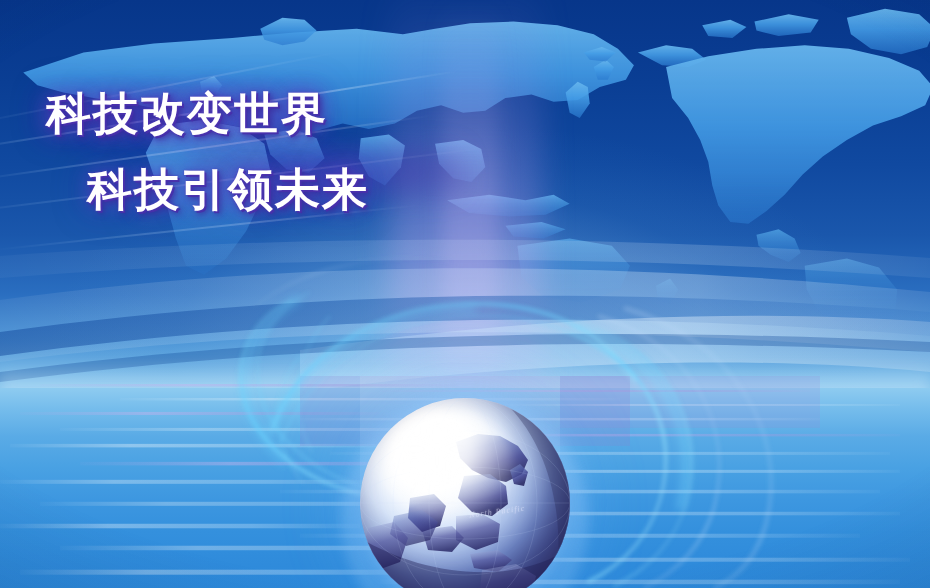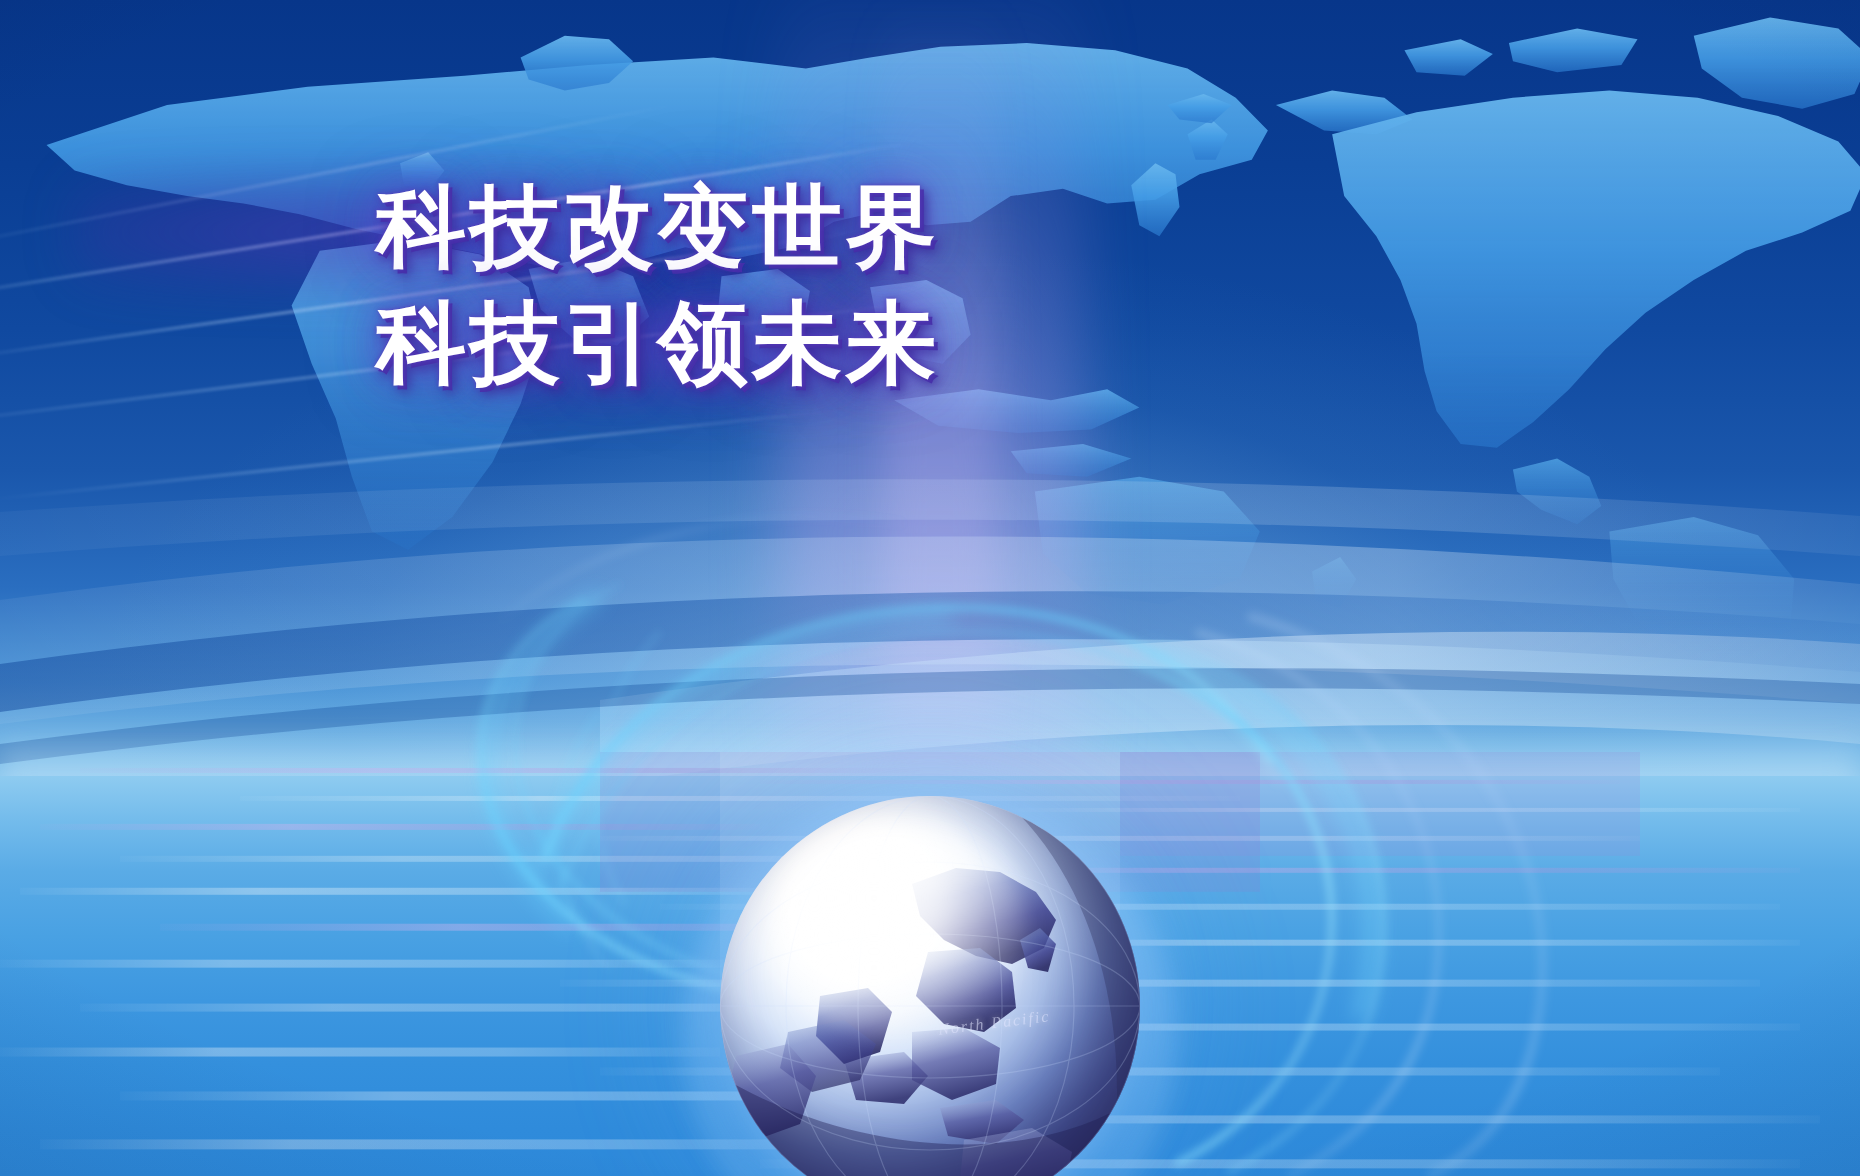--- a/index.html
+++ b/index.html
@@ -8,21 +8,20 @@
   body {
     font-family:"Liberation Sans","DejaVu Sans",sans-serif;
     display:flex; align-items:flex-start; justify-content:flex-start;
   }
 
   #banner {
     position:relative;
     width:930px; height:588px;
     overflow:hidden;
     background:#0a3a87;
-    text-align:right;
   }
 
   
   .layer { position:absolute; inset:0; }
 
   .sky {
     background:
       linear-gradient(to bottom,
         #07368a 0%,
         #0a3e94 14%,
@@ -240,21 +239,21 @@
     letter-spacing:2px;
     white-space:nowrap;
     text-shadow:
       0 0 2px rgba(90,60,190,0.95),
       2px 2px 0 rgba(72,48,170,0.95),
       3px 3px 6px rgba(58,38,150,0.9),
       0 0 18px rgba(96,70,205,0.85),
       0 0 34px rgba(80,55,190,0.55);
   }
   .hl-1 { padding-left:46px; }
-  .hl-2 { padding-left:112px; margin-top:2px; }
+  .hl-2 { padding-left:87px; margin-top:20px; }
 
   
   .hl-plate {
     position:absolute;
     z-index:-1;
     background:radial-gradient(ellipse at center,
       rgba(84,56,185,0.55) 0%,
       rgba(70,46,165,0.32) 55%,
       rgba(60,40,150,0) 100%);
     filter:blur(12px);

